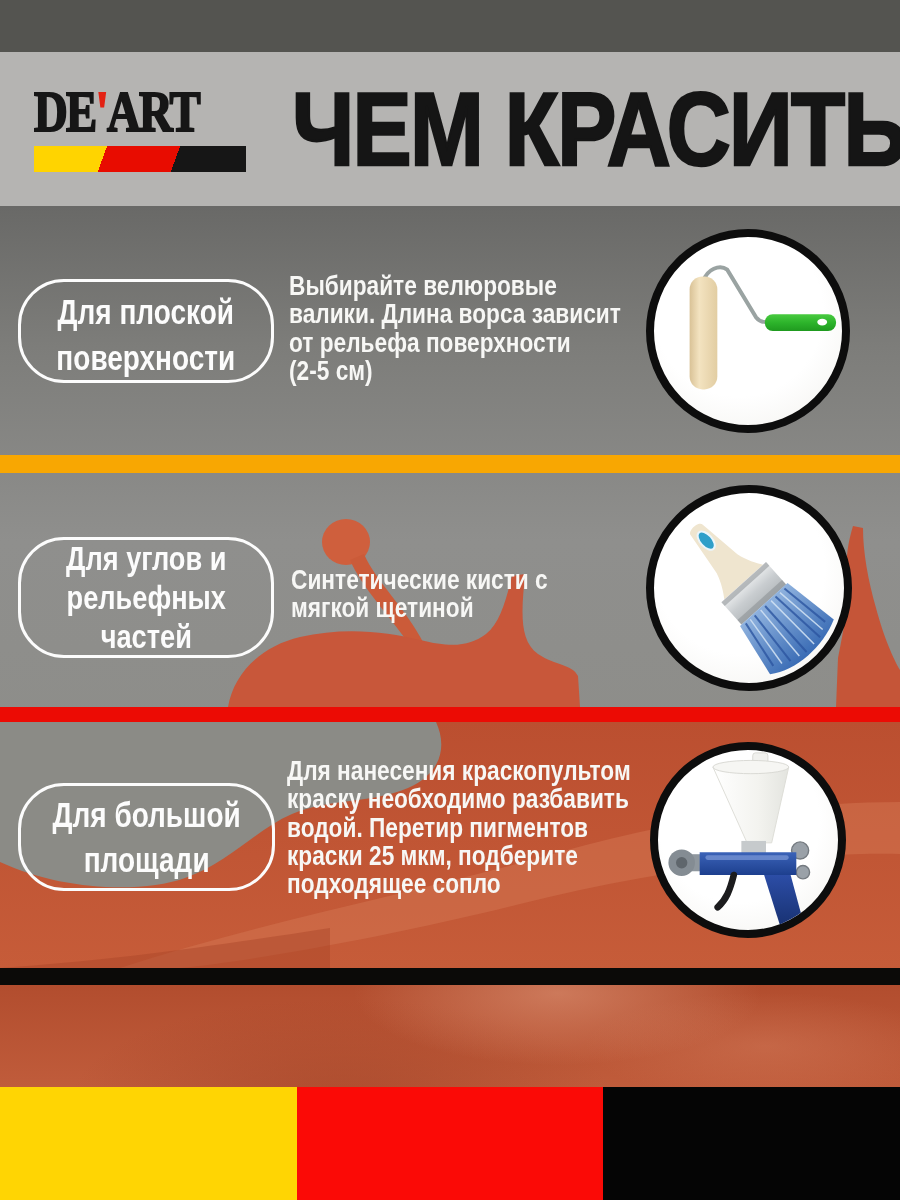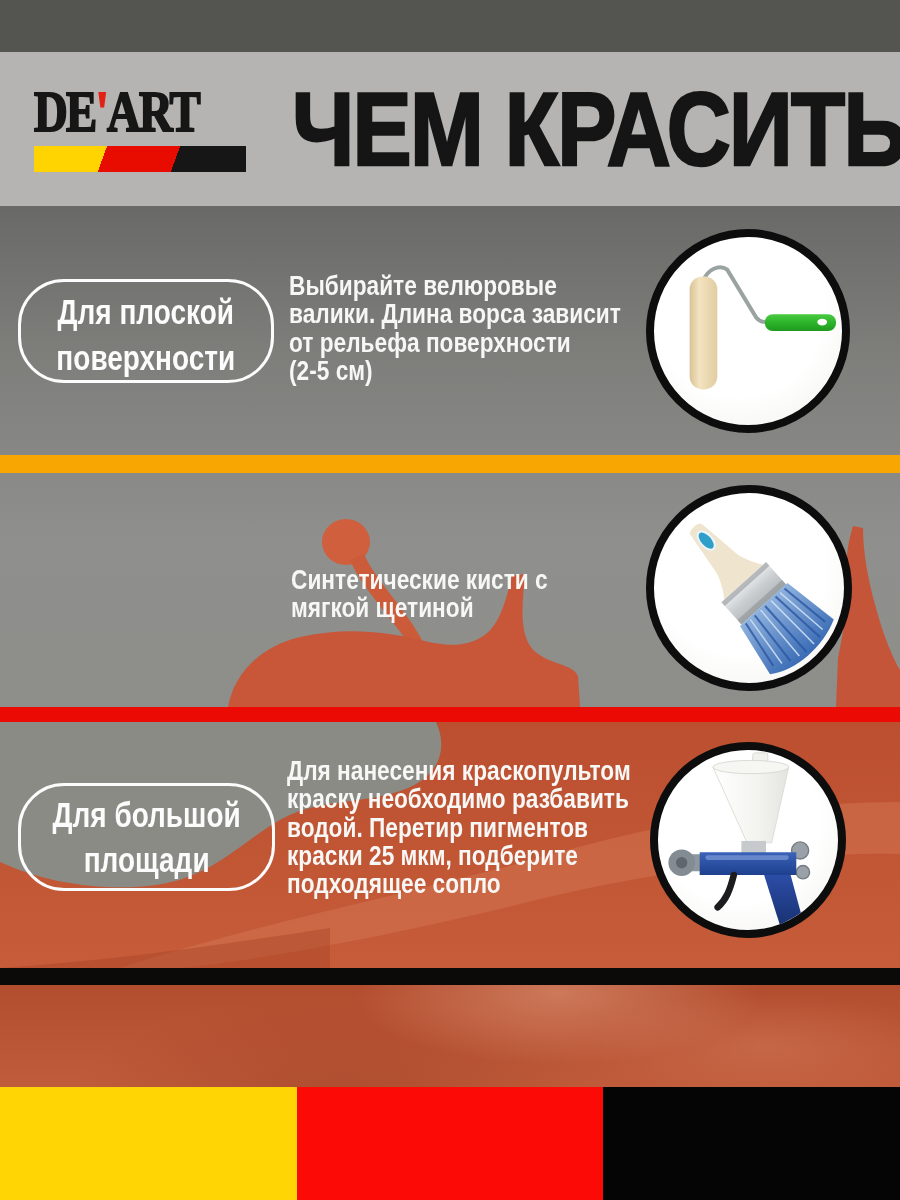--- a/index.html
+++ b/index.html
@@ -145,20 +145,25 @@
             <stop offset="1" stop-color="#1f9a1f"></stop>
         </linearGradient>
       </defs>
       <path d="M50 44 C54 33,66 27,74 33 L103 81 Q107 86,113 86 L117 86" fill="none" stroke="#9aa3a2" stroke-width="4" stroke-linecap="round"></path>
       <rect x="36" y="40" width="28" height="114" rx="13" fill="url(#rollG)"></rect>
       <rect x="112" y="78" width="72" height="17" rx="8" fill="url(#grnG)"></rect>
       <ellipse cx="170" cy="86" rx="5" ry="3.5" fill="#ffffff"></ellipse>
     </svg>
   </div>
 
+  <div class="abs pill pill2">
+    <div class="pill-label">Для углов и
+рельефных
+частей</div>
+  </div>
   <div class="abs desc desc2">Синтетические кисти с
 мягкой щетиной</div>
   <div class="abs circle c2">
     <svg viewBox="0 0 190 190">
       <defs>
         <linearGradient id="silvG" x1="0" y1="0" x2="0" y2="1">
           <stop offset="0" stop-color="#eceeef"></stop>
             <stop offset="0.5" stop-color="#c9cdd0"></stop>
             <stop offset="1" stop-color="#b4b9bc"></stop>
         </linearGradient>

